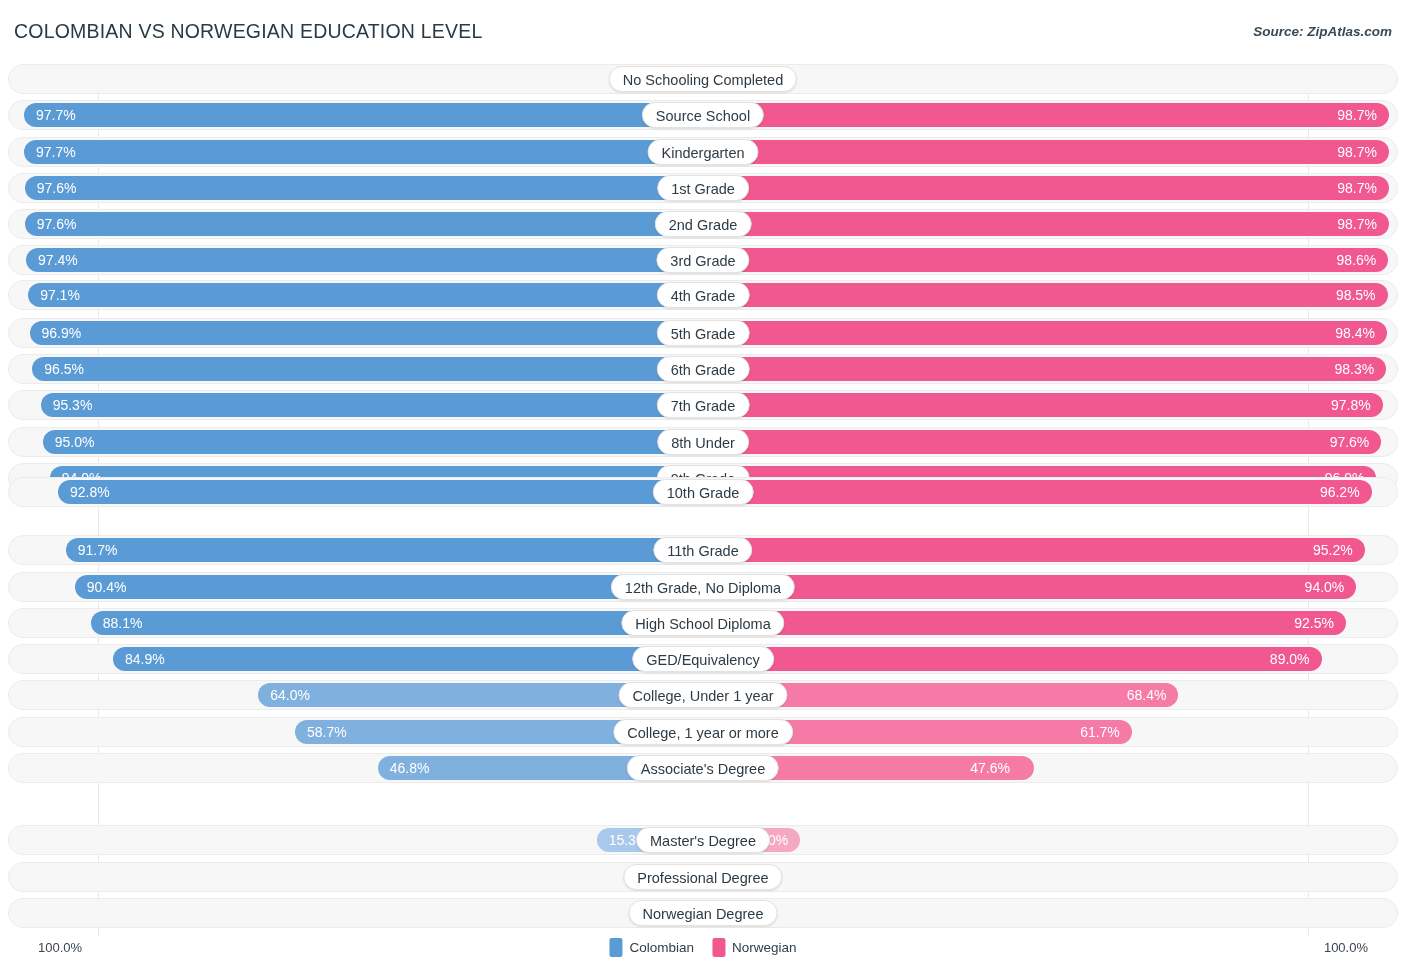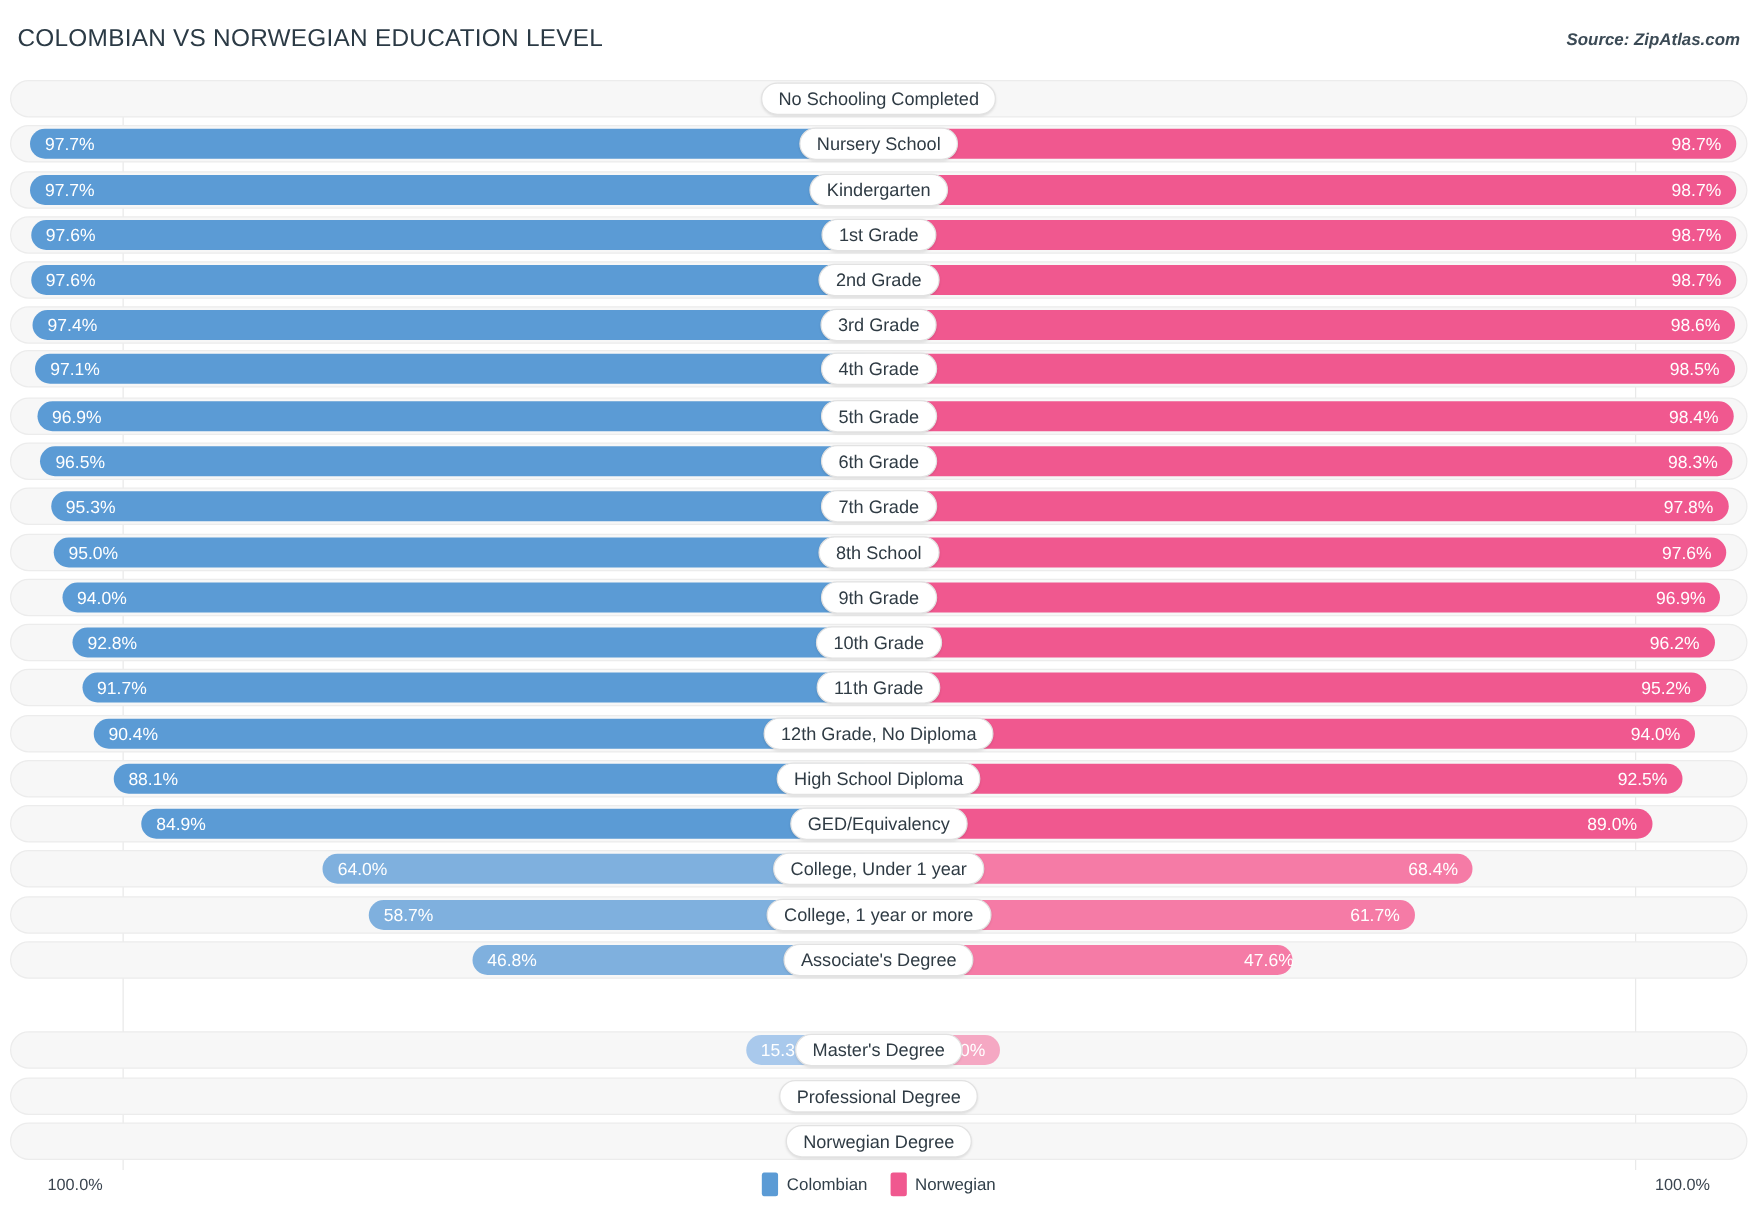--- a/index.html
+++ b/index.html
@@ -135,21 +135,21 @@
         <div class="val outL" style="right: 718.985px;">2.3%</div>
         <div class="val outR" style="left: 712.035px;">1.3%</div>
         <div class="cat">No Schooling Completed</div>
       </div>
       <div class="row" style="top: 36.25px;">
         <div class="track"></div>
         <div class="bar left" style="width: 679.015px; background: rgb(91, 155, 213);"></div>
         <div class="bar right" style="width: 685.965px; background: rgb(240, 88, 143);"></div>
         <div class="val inL" style="left: 27.985px;">97.7%</div>
         <div class="val inR" style="right: 21.035px;">98.7%</div>
-        <div class="cat">Nursery School</div>
+        <div class="cat">Source School</div>
       </div>
       <div class="row" style="top: 72.5px;">
         <div class="track"></div>
         <div class="bar left" style="width: 679.015px; background: rgb(91, 155, 213);"></div>
         <div class="bar right" style="width: 685.965px; background: rgb(240, 88, 143);"></div>
         <div class="val inL" style="left: 27.985px;">97.7%</div>
         <div class="val inR" style="right: 21.035px;">98.7%</div>
         <div class="cat">Kindergarten</div>
       </div>
       <div class="row" style="top: 108.75px;">
@@ -207,31 +207,31 @@
         <div class="val inL" style="left: 44.665px;">95.3%</div>
         <div class="val inR" style="right: 27.29px;">97.8%</div>
         <div class="cat">7th Grade</div>
       </div>
       <div class="row" style="top: 362.5px;">
         <div class="track"></div>
         <div class="bar left" style="width: 660.25px; background: rgb(91, 155, 213);"></div>
         <div class="bar right" style="width: 678.32px; background: rgb(240, 88, 143);"></div>
         <div class="val inL" style="left: 46.75px;">95.0%</div>
         <div class="val inR" style="right: 28.68px;">97.6%</div>
-        <div class="cat">8th School</div>
+        <div class="cat">8th Under</div>
       </div>
       <div class="row" style="top: 398.75px;">
         <div class="track"></div>
         <div class="bar left" style="width: 653.3px; background: rgb(91, 155, 213);"></div>
         <div class="bar right" style="width: 673.455px; background: rgb(240, 88, 143);"></div>
         <div class="val inL" style="left: 53.7px;">94.0%</div>
         <div class="val inR" style="right: 33.545px;">96.9%</div>
         <div class="cat">9th Grade</div>
       </div>
-      <div class="row" style="top: 435px;">
+      <div class="row" style="top: 413px;">
         <div class="track"></div>
         <div class="bar left" style="width: 644.96px; background: rgb(91, 155, 213);"></div>
         <div class="bar right" style="width: 668.59px; background: rgb(240, 88, 143);"></div>
         <div class="val inL" style="left: 62.04px;">92.8%</div>
         <div class="val inR" style="right: 38.41px;">96.2%</div>
         <div class="cat">10th Grade</div>
       </div>
       <div class="row" style="top: 471.25px;">
         <div class="track"></div>
         <div class="bar left" style="width: 637.315px; background: rgb(91, 155, 213);"></div>
@@ -278,21 +278,21 @@
         <div class="bar right" style="width: 428.815px; background: rgb(245, 123, 166);"></div>
         <div class="val inL" style="left: 299.035px;">58.7%</div>
         <div class="val inR" style="right: 278.185px;">61.7%</div>
         <div class="cat">College, 1 year or more</div>
       </div>
       <div class="row" style="top: 688.75px;">
         <div class="track"></div>
         <div class="bar left" style="width: 325.26px; background: rgb(127, 176, 222);"></div>
         <div class="bar right" style="width: 330.82px; background: rgb(245, 123, 166);"></div>
         <div class="val inL" style="left: 381.74px;">46.8%</div>
-        <div class="val inR" style="right: 363px;">47.6%</div>
+        <div class="val inR" style="right: 388px;">47.6%</div>
         <div class="cat">Associate's Degree</div>
       </div>
       <div class="row" style="top: 761.25px;">
         <div class="track"></div>
         <div class="bar left" style="width: 106.335px; background: rgb(169, 201, 236);"></div>
         <div class="bar right" style="width: 97.3px; background: rgb(245, 168, 195);"></div>
         <div class="val inL" style="left: 600.665px;">15.3%</div>
         <div class="val inR" style="right: 609.7px;">14.0%</div>
         <div class="cat">Master's Degree</div>
       </div>

